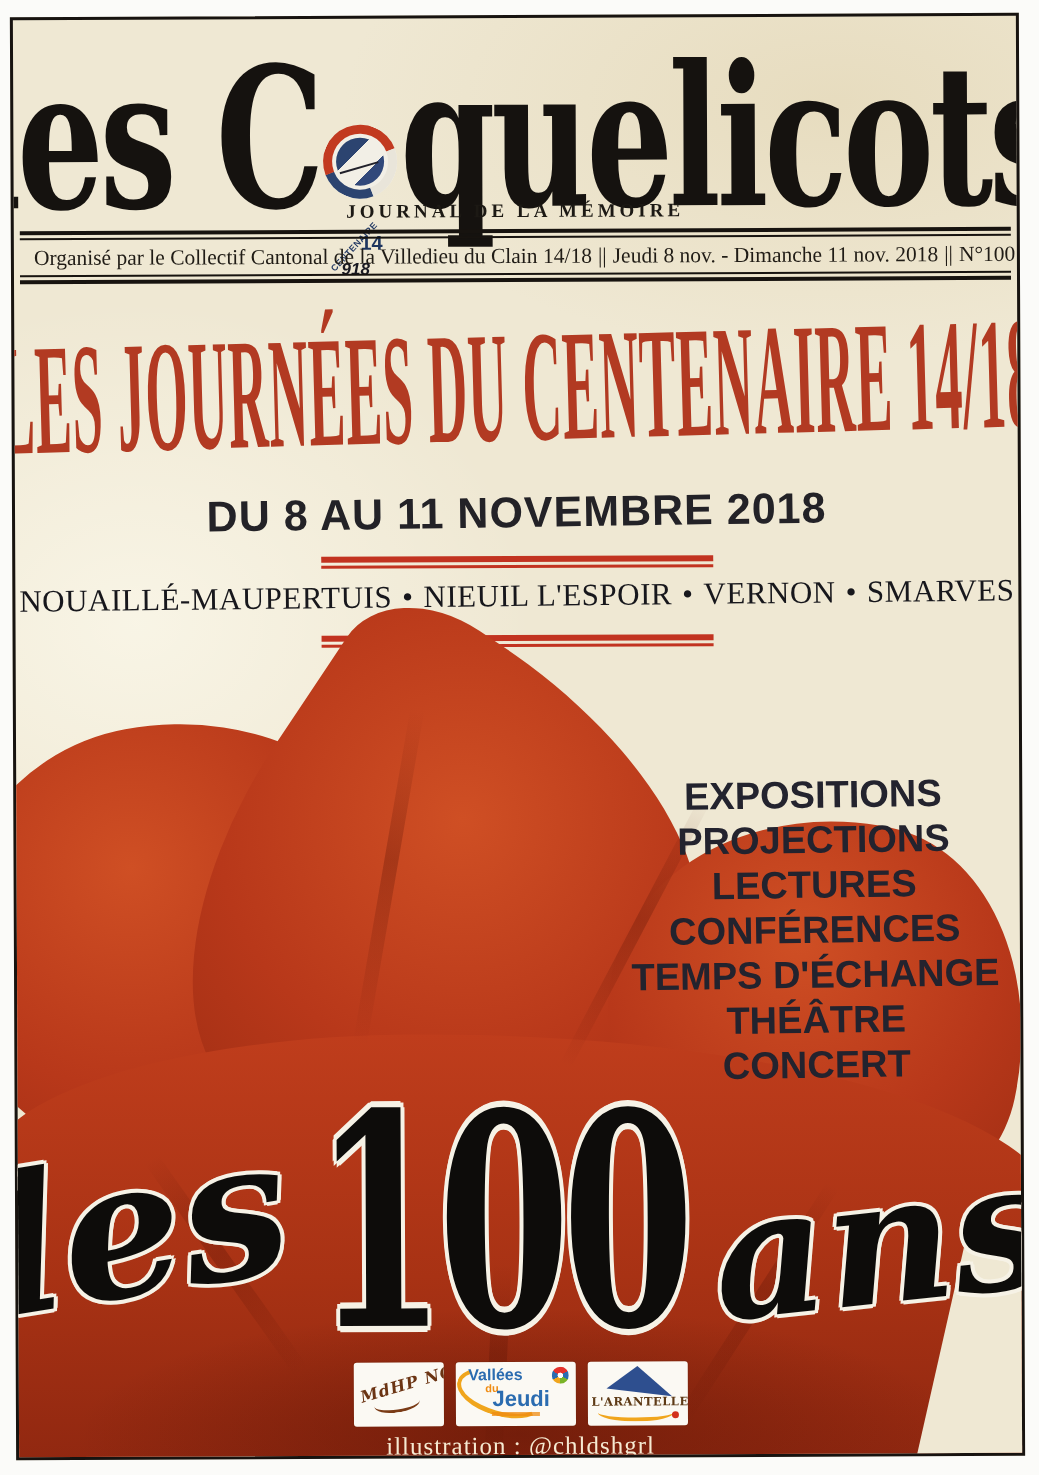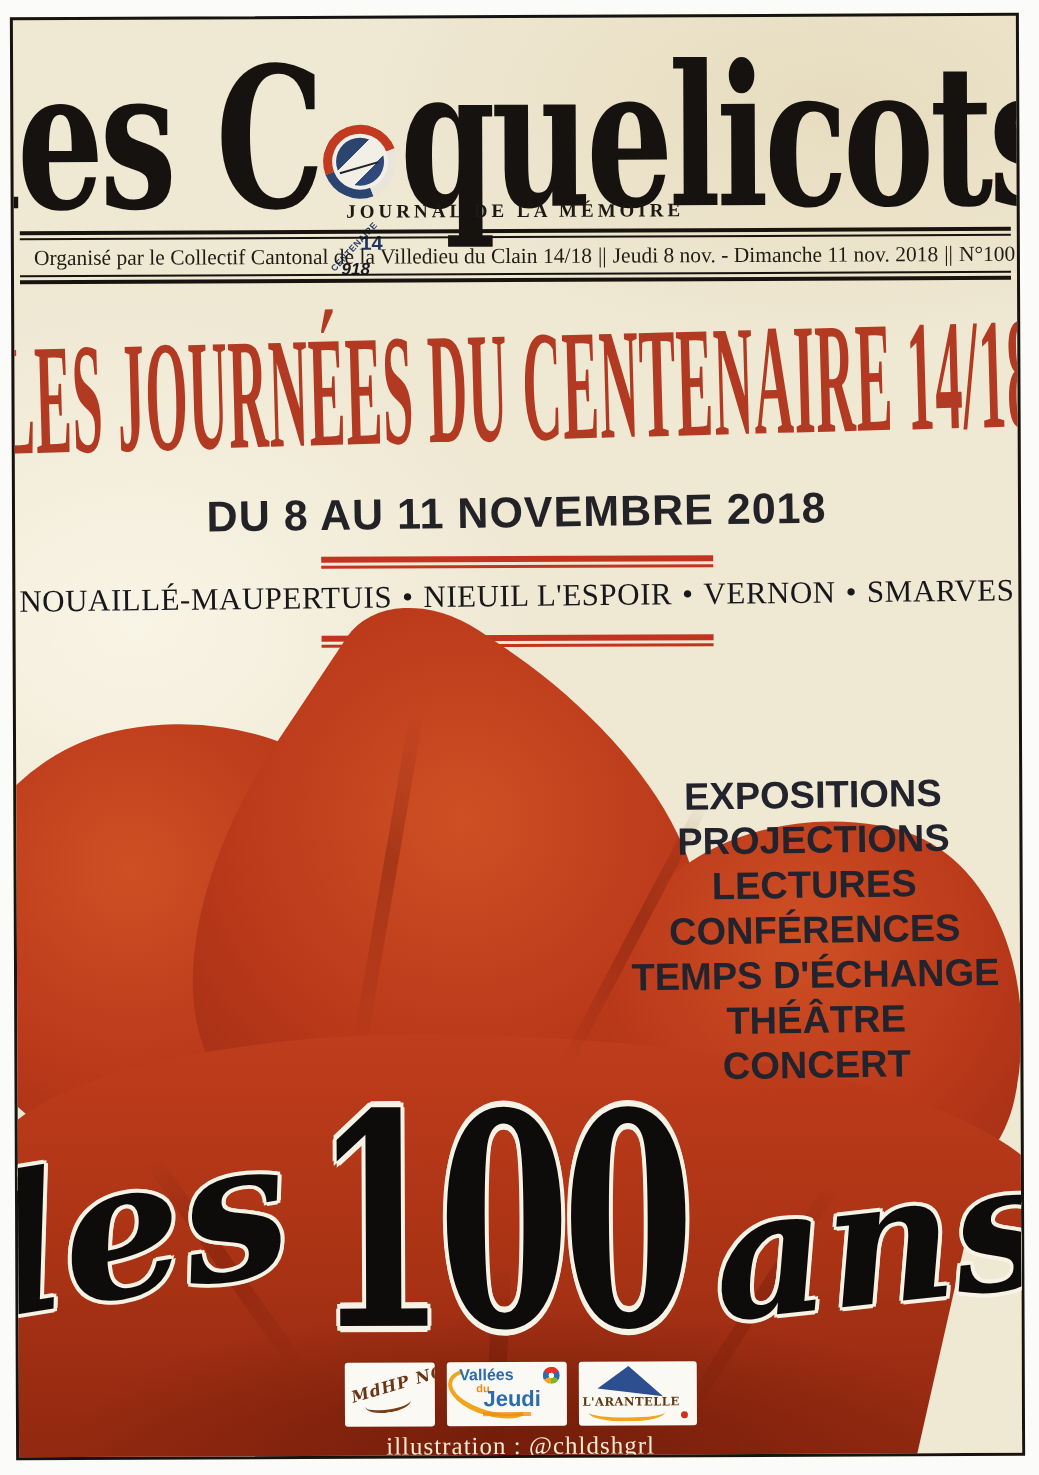--- a/index.html
+++ b/index.html
@@ -131,21 +131,21 @@
   .val-l1{position:absolute;left:13px;top:4px;color:#2b6cb0;font-family:"Liberation Sans",sans-serif;
     font-weight:bold;font-size:16px;}
   .val-du{position:absolute;left:30px;top:20px;color:#ef8b12;font-family:"Liberation Sans",sans-serif;
     font-weight:bold;font-size:11px;}
   .val-l3{position:absolute;left:37px;top:24px;color:#2b6cb0;font-family:"Liberation Sans",sans-serif;
     font-weight:bold;font-size:22px;}
   .val-star{position:absolute;right:7px;top:5px;width:17px;height:17px;border-radius:50%;
     background:radial-gradient(circle,#fff 0 2.5px,transparent 3px),
     conic-gradient(#e4312b 0 60deg,#2b6cb0 60deg 120deg,#7ab427 120deg 180deg,#f0a51c 180deg 240deg,#2b6cb0 240deg 300deg,#e4312b 300deg 360deg);}
   .val-tag{position:absolute;left:36px;top:50px;width:48px;height:4px;background:#ef8b12;opacity:.75;}
-  .lc-3{width:118px;}
+  .lc-3{width:100px;}
   .ara-tri{position:absolute;left:20px;top:5px;width:0;height:0;
     border-left:28px solid transparent;border-right:38px solid transparent;
     border-bottom:26px solid #2e4f8f;transform:rotate(7deg);}
   .ara-text{position:absolute;left:4px;top:33px;font-family:"DejaVu Serif",serif;font-weight:bold;
     font-size:11.5px;color:#5d3a16;letter-spacing:.5px;white-space:nowrap;}
   .ara-swoosh{position:absolute;left:10px;top:42px;width:76px;height:18px;
     border-bottom:4px solid #f0a51c;border-radius:50%;}
   .ara-dot{position:absolute;right:9px;bottom:7px;width:7px;height:7px;border-radius:50%;background:#d2301c;}
   .credit{position:absolute;left:0;top:1414px;width:100%;text-align:center;z-index:5;
     font-size:25px;color:var(--credit-ink);letter-spacing:1px;}

